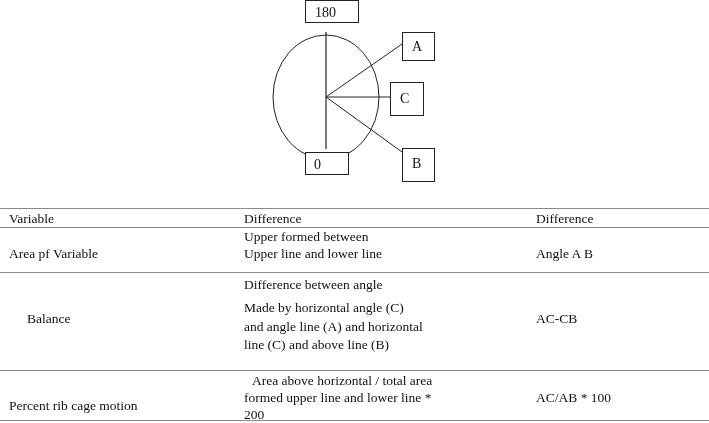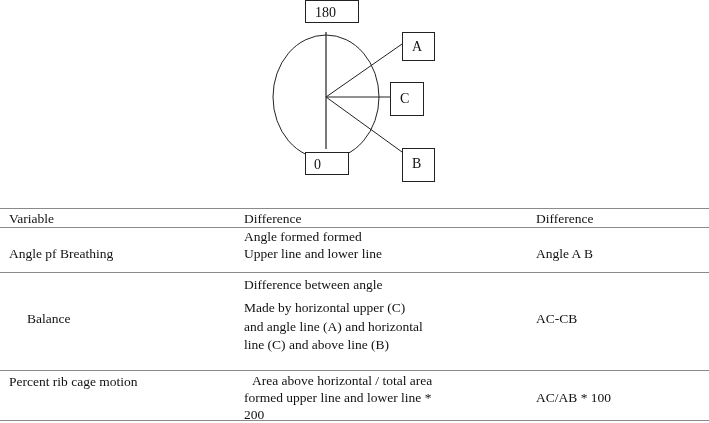--- a/index.html
+++ b/index.html
@@ -47,38 +47,38 @@
   <div class="hline" style="top:0px"></div>
 
   <div>
     <div class="cell" style="left:9px; top:2px">Variable</div>
     <div class="cell" style="left:244px; top:2px">Difference</div>
     <div class="cell" style="left:536px; top:2px">Difference</div>
   </div>
   <div class="hline" style="top:19px"></div>
 
   <div>
-    <div class="cell" style="left:9px; top:37px">Angle pf Breathing</div>
-    <div class="cell" style="left:244px; top:20px">Angle formed formed</div>
+    <div class="cell" style="left:9px; top:37px">Area pf Variable</div>
+    <div class="cell" style="left:244px; top:20px">Upper formed between</div>
     <div class="cell" style="left:244px; top:37px">Upper line and lower line</div>
     <div class="cell" style="left:536px; top:37px">Angle A B</div>
   </div>
   <div class="hline" style="top:64px"></div>
 
   <div>
     <div class="cell" style="left:27px; top:102px">Balance</div>
     <div class="cell" style="left:244px; top:68px">Difference between angle</div>
-    <div class="cell" style="left:244px; top:91px">Made by horizontal upper (C)</div>
+    <div class="cell" style="left:244px; top:91px">Made by horizontal angle (C)</div>
     <div class="cell" style="left:244px; top:110px">and angle line (A) and horizontal</div>
     <div class="cell" style="left:244px; top:128px">line (C) and above line (B)</div>
     <div class="cell" style="left:536px; top:102px">AC-CB</div>
   </div>
   <div class="hline" style="top:162px"></div>
 
   <div>
-    <div class="cell" style="left:9px; top:165px">Percent rib cage motion</div>
+    <div class="cell" style="left:9px; top:189px">Percent rib cage motion</div>
     <div class="cell" style="left:252px; top:164px">Area above horizontal / total area</div>
     <div class="cell" style="left:244px; top:181px">formed upper line and lower line *</div>
     <div class="cell" style="left:244px; top:198px">200</div>
     <div class="cell" style="left:536px; top:181px">AC/AB * 100</div>
   </div>
   <div class="hline" style="top:212px"></div>
 </div>
 
 </body></html>

